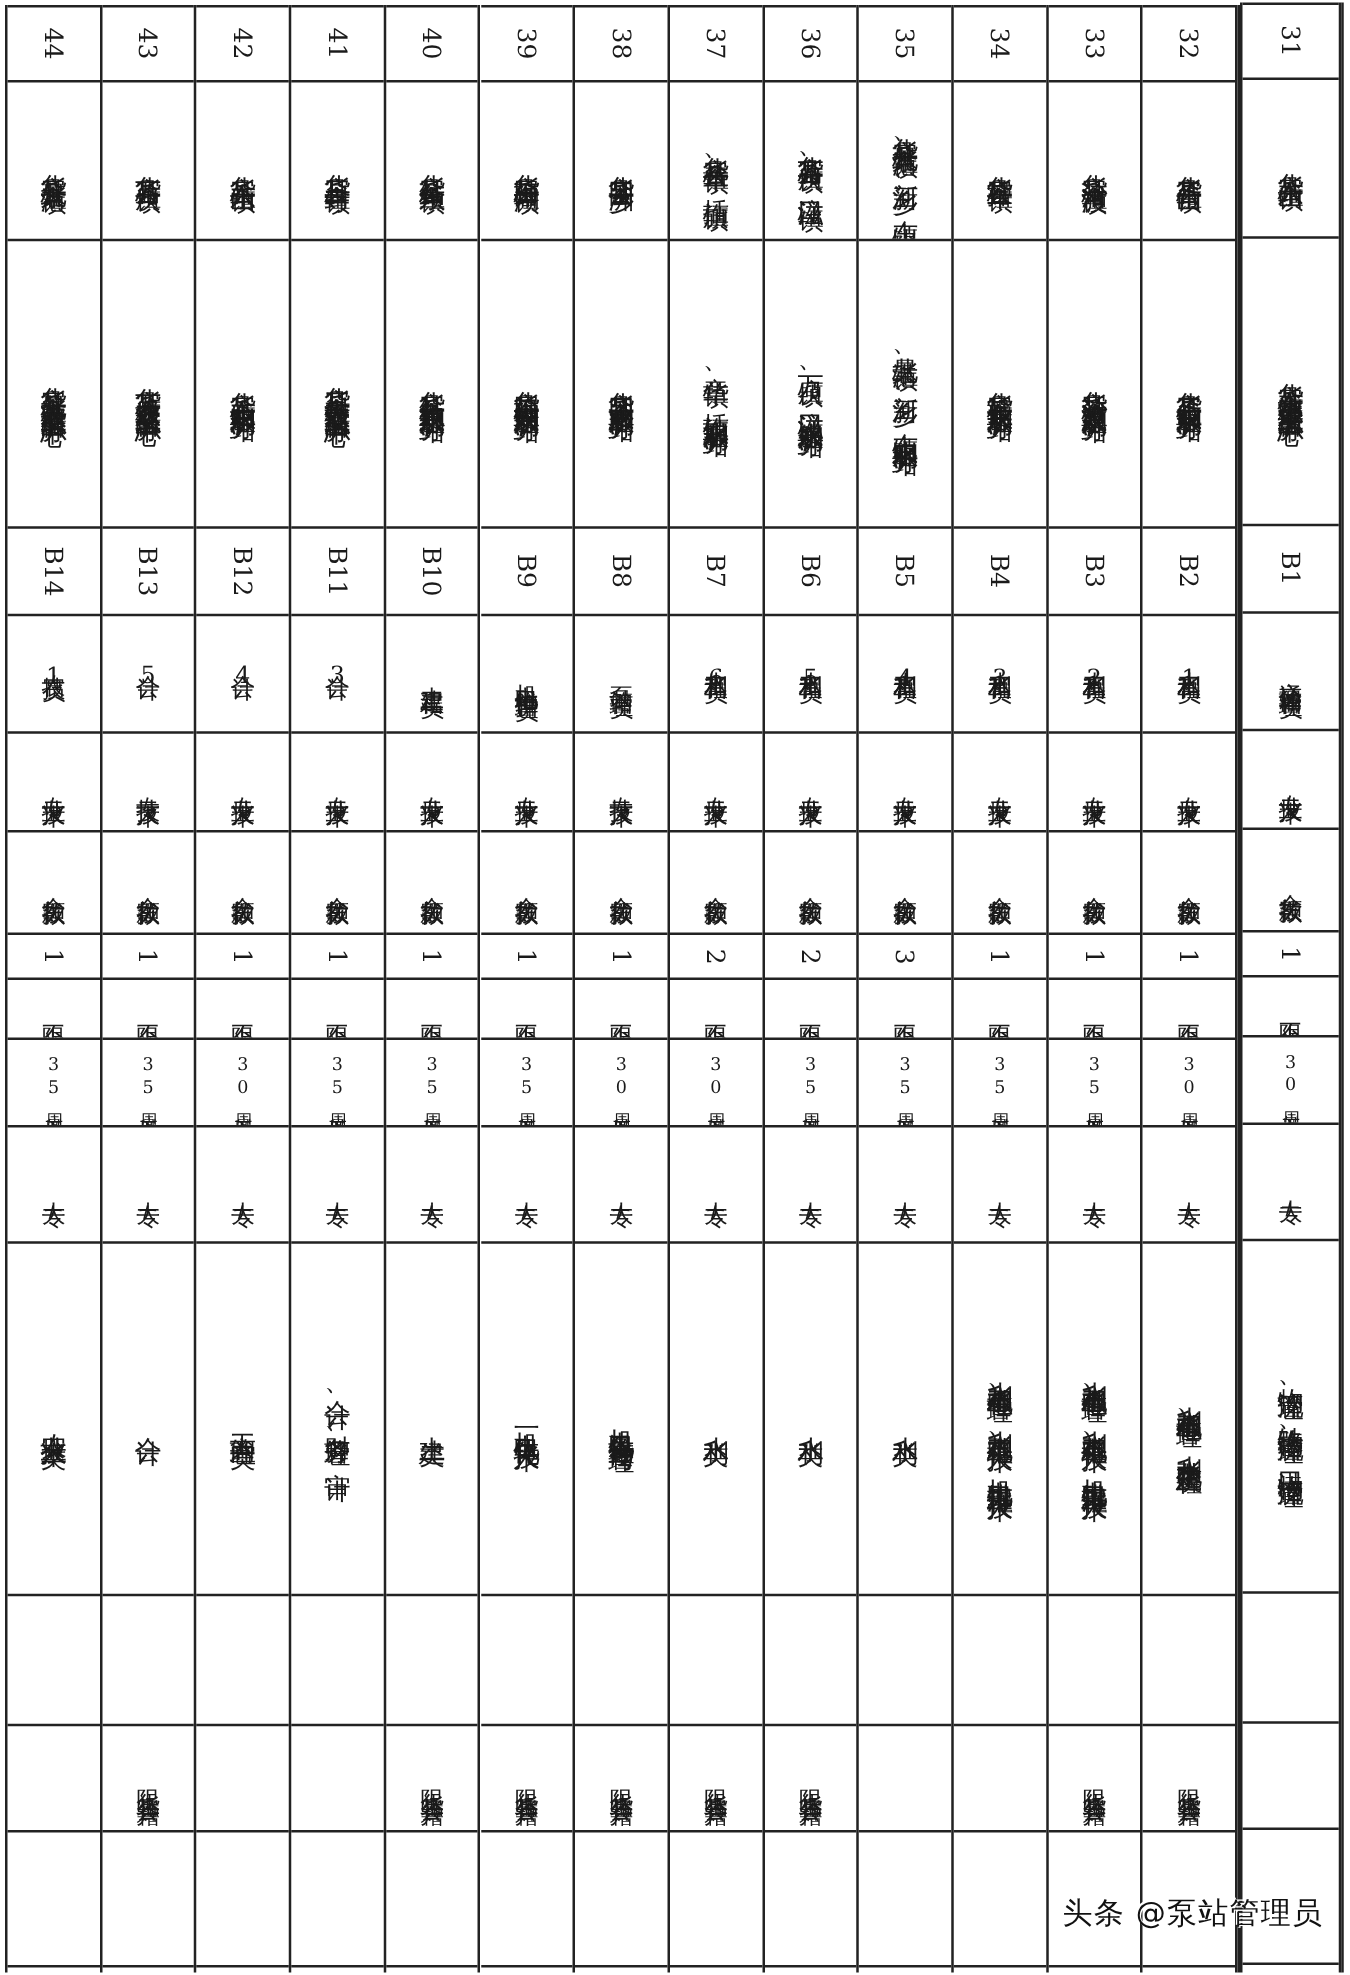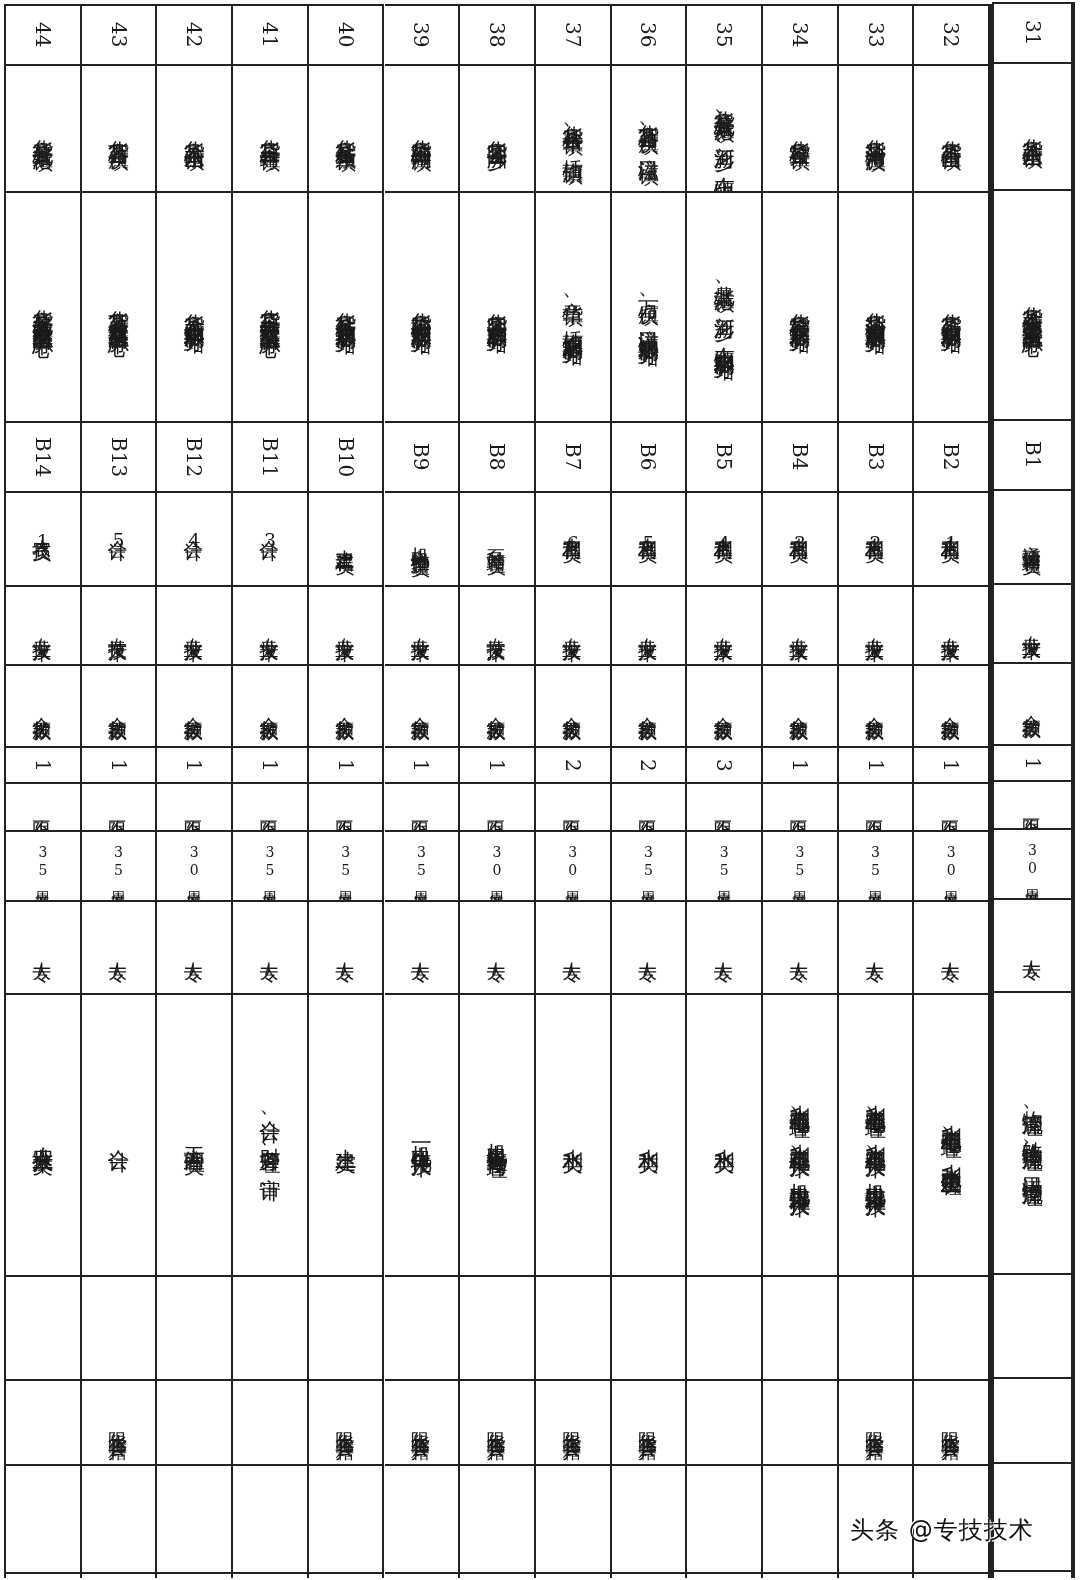--- a/index.html
+++ b/index.html
@@ -652,13 +652,13 @@
       <div class="cell" style="top: 1271px; height: 104px;">
         <span class="vt"></span>
       </div>
       <div class="cell" style="top: 1375px; height: 85px;">
         <span class="vt small"></span>
       </div>
       <div class="cell" style="top: 1460px; height: 110px;"></div>
     </div>
   </div>
 
-<div class="watermark">头条 @专技技术</div>
+<div class="watermark">头条 @泵站管理员</div>
 
 </body></html>

